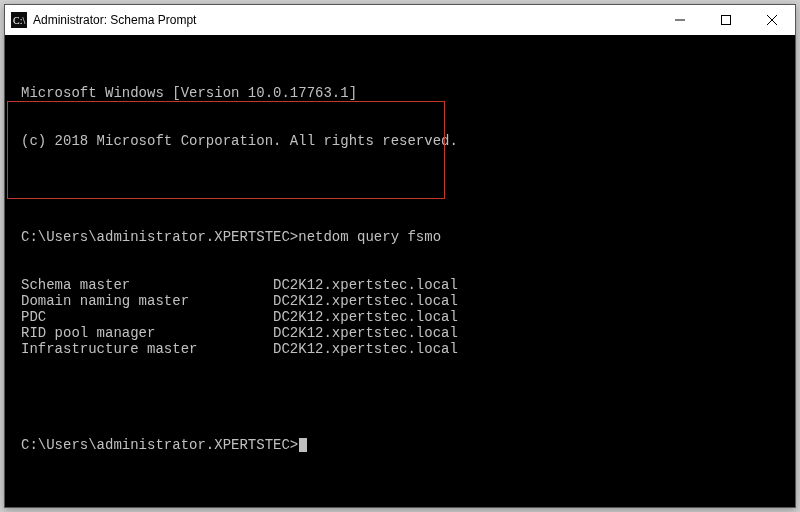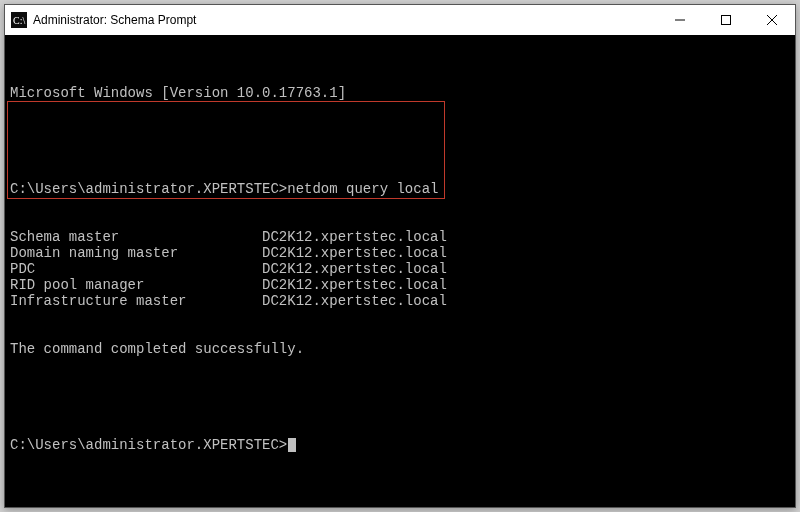--- a/index.html
+++ b/index.html
@@ -51,21 +51,21 @@
     color: #000;
     cursor: pointer;
   }
   .term {
     flex: 1;
     background: #000;
     color: #c0c0c0;
     font-family: Consolas, 'Courier New', monospace;
     font-size: 14px;
     line-height: 16px;
-    padding: 2px 5px;
+    padding: 2px 16px;
     white-space: pre;
     overflow: hidden;
     position: relative;
   }
   .line { height: 16px; }
   .hl {
     position: absolute;
     border: 1px solid #c0392b;
     pointer-events: none;
   }
@@ -106,20 +106,20 @@
       <svg width="10" height="10">
           <line x1="0" y1="0" x2="10" y2="10" stroke="#000" stroke-width="1"></line>
           <line x1="10" y1="0" x2="0" y2="10" stroke="#000" stroke-width="1"></line>
         </svg>
     </div>
   </div>
 
   <div class="term">
     <div class="hl" id="hlbox" style="left: 2px; top: 66px; width: 438px; height: 98px;"></div>
     <div class="line">Microsoft Windows [Version 10.0.17763.1]</div>
+    <div class="line">(c) 2018 Microsoft Corporation. All rights reserved.</div>
     <div class="line"></div>
-    <div class="line"><span>C:\Users\administrator.XPERTSTEC&gt;</span><span>netdom query local</span></div>
+    <div class="line"><span>C:\Users\administrator.XPERTSTEC&gt;</span><span>netdom query fsmo</span></div>
     <div id="fsmo-rows"><div class="line">Schema master                 DC2K12.xpertstec.local</div><div class="line">Domain naming master          DC2K12.xpertstec.local</div><div class="line">PDC                           DC2K12.xpertstec.local</div><div class="line">RID pool manager              DC2K12.xpertstec.local</div><div class="line">Infrastructure master         DC2K12.xpertstec.local</div></div>
-    <div class="line">The command completed successfully.</div>
     <div class="line"></div>
     <div class="line prompt-line"><span>C:\Users\administrator.XPERTSTEC&gt;</span><span class="cursor"></span></div>
   </div>
 </div>
 
 </body></html>

